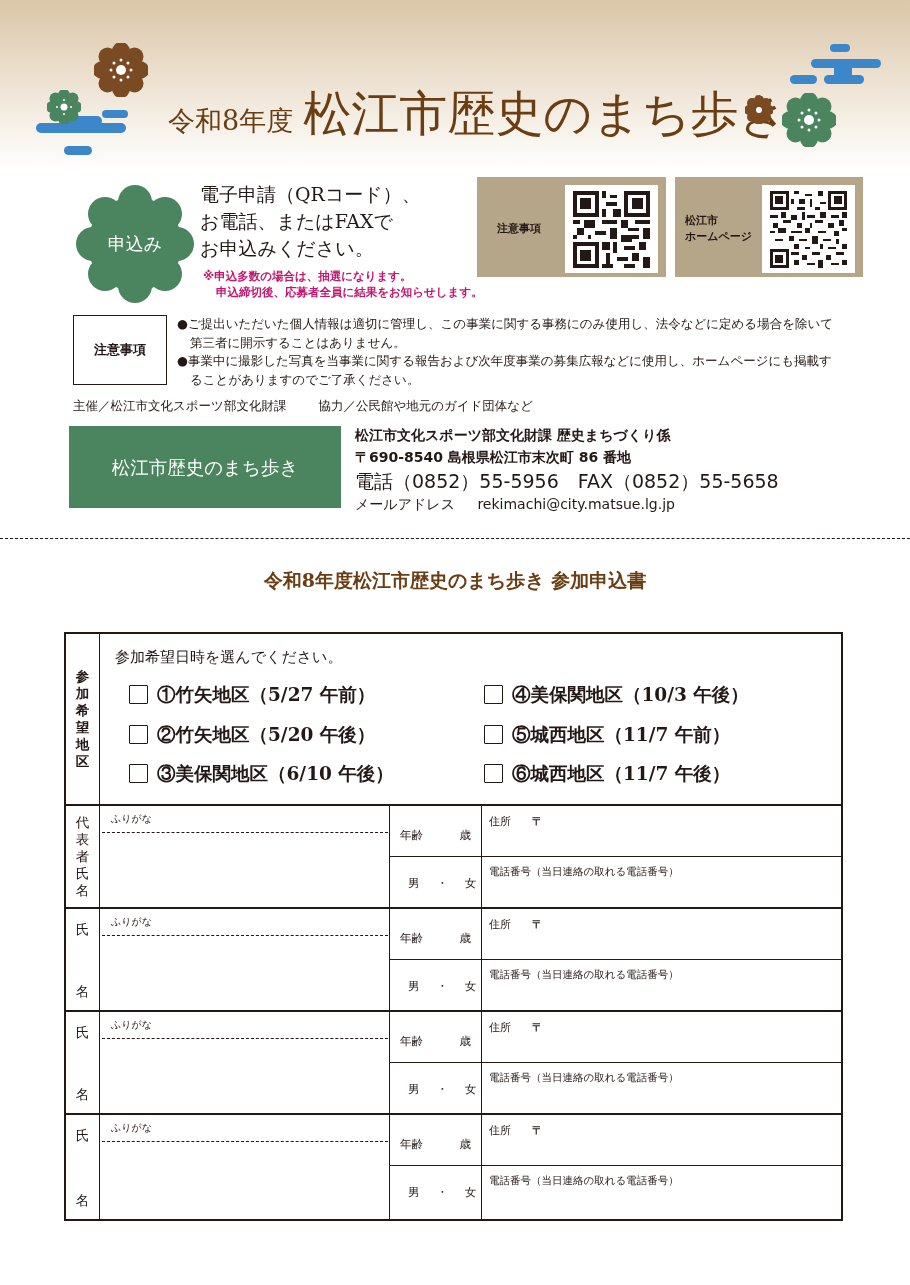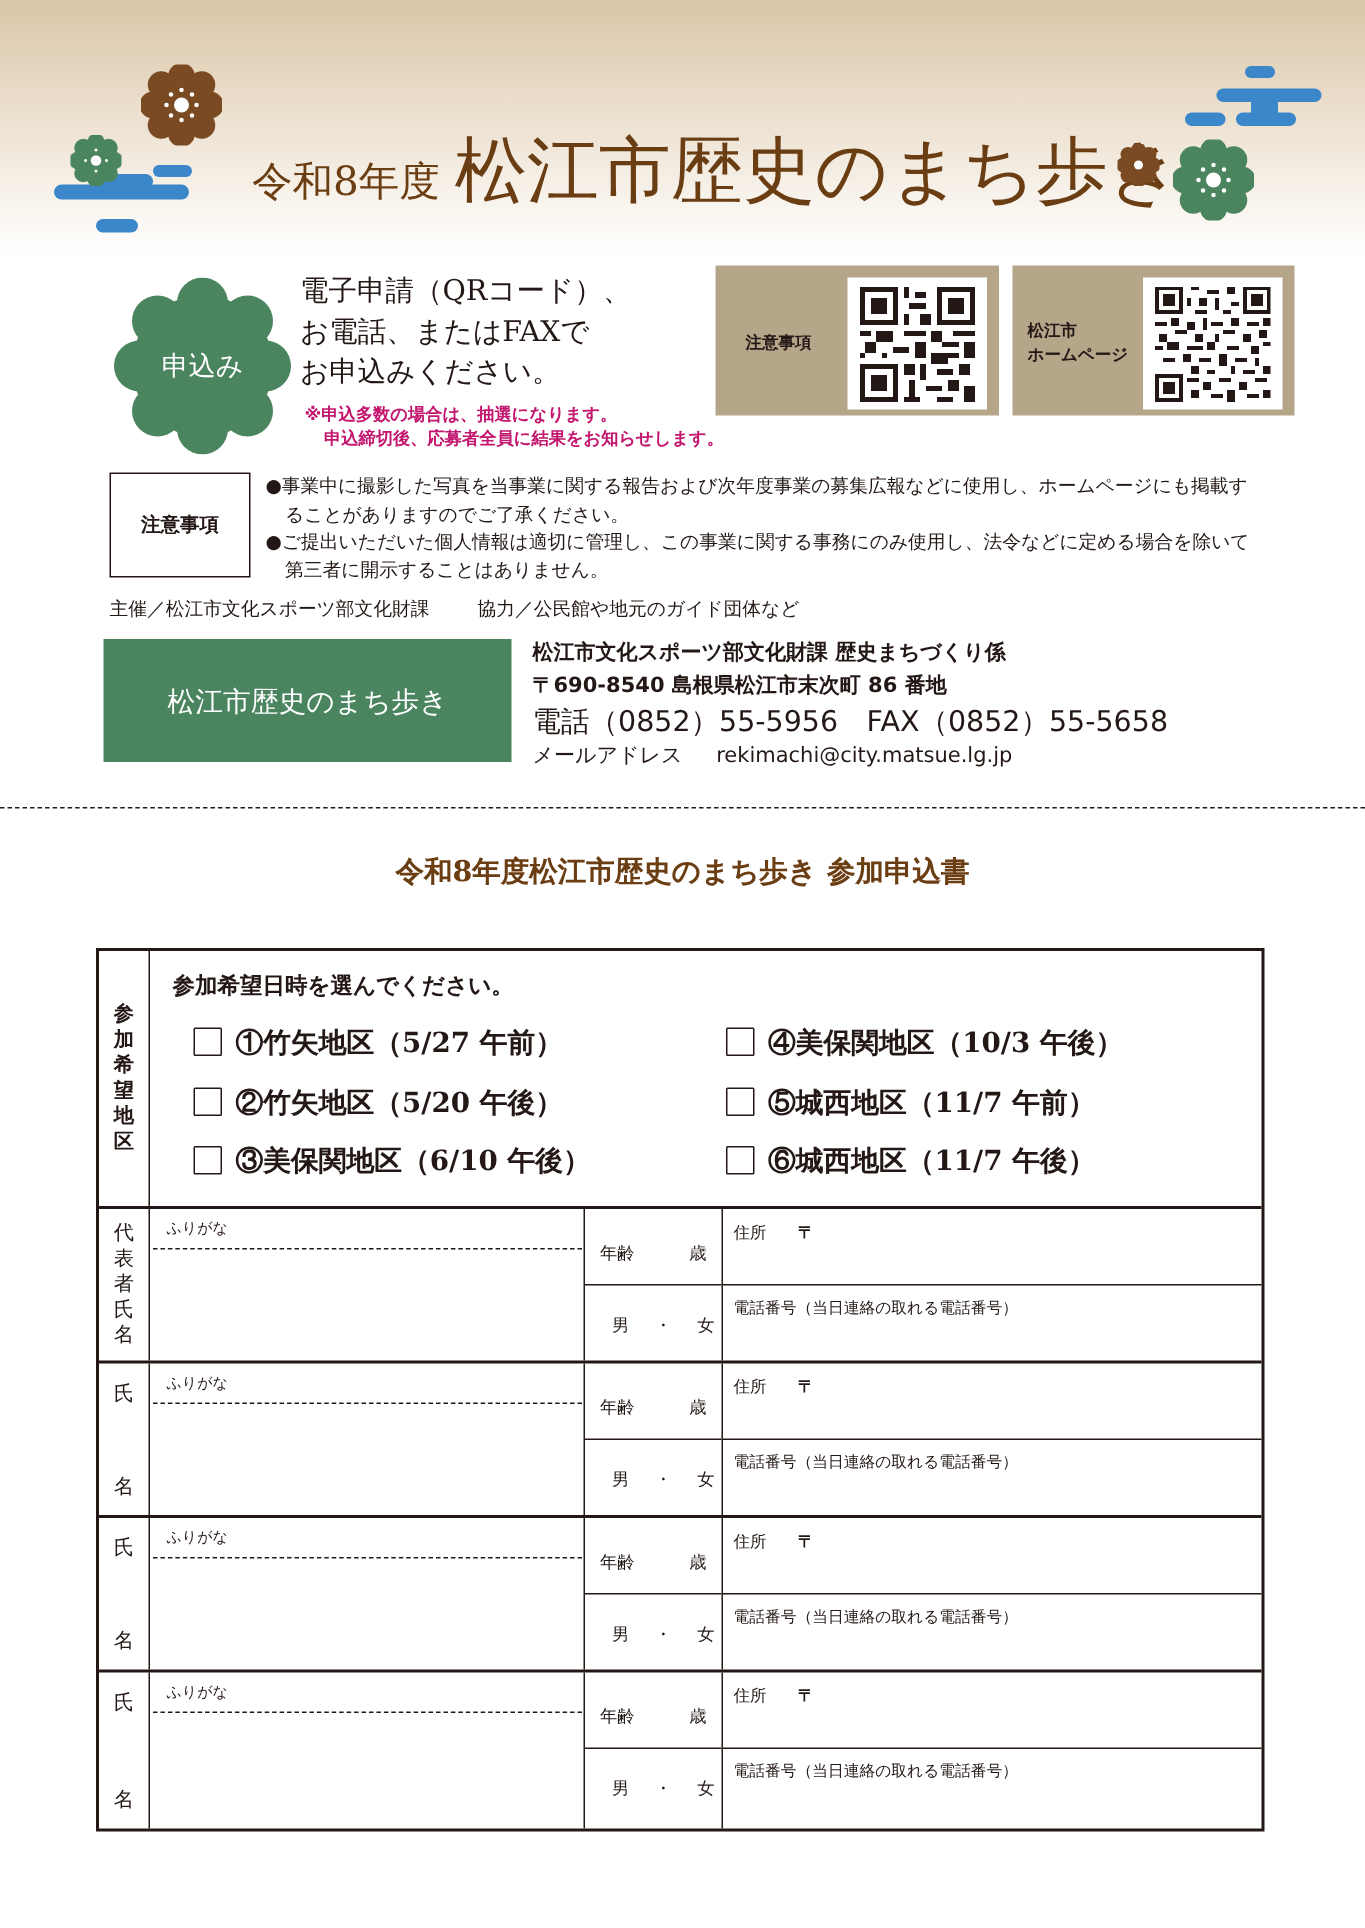--- a/index.html
+++ b/index.html
@@ -44,21 +44,21 @@
   .contact-info .mail .lbl { margin-right: 18px; }
 
   .cut-line { position: absolute; left: 0; top: 538px; width: 910px; border-top: 1.3px dashed #231815; }
 
   .form-title { position: absolute; left: 0; top: 568px; width: 910px; text-align: center; font-family: "DejaVu Serif", "Liberation Serif", serif; font-size: 19px; color: #6b3d12; font-weight: bold; }
 
   
   .form { position: absolute; left: 64px; top: 632px; width: 779px; height: 589px; border: 2px solid #231815; }
   .section-a { position: absolute; left: 0; top: 0; width: 775px; height: 172px; border-bottom: 2px solid #231815; }
   .vlabel { position: absolute; left: 0; top: 0; width: 34px; height: 100%; border-right: 1.5px solid #231815; display: flex; flex-direction: column; align-items: center; justify-content: center; font-size: 13.5px; font-weight: bold; line-height: 17px; }
-  .section-a .prompt { position: absolute; left: 49px; top: 14px; font-size: 15px; font-weight: bold; }
+  .section-a .prompt { position: absolute; left: 49px; top: 14px; font-size: 15px; font-weight: normal; }
   .choice { position: absolute; display: flex; align-items: center; font-family: "DejaVu Serif", "Liberation Serif", serif; font-size: 18.5px; font-weight: bold; }
   .checkbox { width: 19px; height: 19px; border: 1.5px solid #231815; background: #fff; margin-right: 9px; border-radius: 1px; }
 
   .person { position: absolute; left: 0; width: 775px; height: 103px; border-bottom: 2px solid #231815; }
   .person:last-child { border-bottom: none; }
   .person .vlabel { justify-content: space-between; padding: 12px 0 10px 0; font-weight: normal; }
   .person .vlabel.stack { justify-content: center; padding: 0; line-height: 17px; }
   .name-cell { position: absolute; left: 34px; top: 0; width: 290px; height: 100%; border-right: 1.5px solid #231815; }
   .furigana { position: absolute; left: 11px; top: 6px; font-size: 10px; }
   .furi-line { position: absolute; left: 2px; top: 26px; width: 286px; border-top: 1px dashed #231815; }
@@ -237,22 +237,22 @@
         <path d="M9 0h2v1H9z M13 1h3v1h-3z M18 0h2v2h-2z M8 3h1v2H8z M11 3h2v2h-2z M15 3h1v3h-1z M19 4h2v1h-2z M10 6h3v1h-3z M17 6h2v1h-2z M0 9h3v1H0z M4 8h2v2H4z M8 9h2v2H8z M12 8h1v3h-1z M14 9h3v1h-3z M19 8h2v2h-2z M23 9h3v1h-3z M27 8h2v2h-2z M1 12h2v2H1z M5 11h3v1H5z M10 12h2v2h-2z M15 12h1v2h-1z M17 11h3v1h-3z M22 12h2v2h-2z M26 11h2v2h-2z M0 15h2v1H0z M3 14h3v2H3z M8 15h4v1H8z M13 14h2v2h-2z M18 15h3v1h-3z M24 15h2v2h-2z M27 14h2v1h-2z M2 18h3v1H2z M7 17h2v2H7z M11 18h3v1h-3z M16 17h2v3h-2z M20 18h3v1h-3z M25 18h1v2h-1z M9 20h2v2H9z M13 21h2v1h-2z M19 20h1v2h-1z M22 21h3v1h-3z M27 20h2v2h-2z M8 23h3v1H8z M12 24h2v2h-2z M16 23h3v1h-3z M21 24h2v2h-2z M25 23h3v1h-3z M9 26h2v2H9z M14 27h3v1h-3z M18 26h2v3h-2z M23 27h3v1h-3z M27 26h2v2h-2z"></path>
       </g>
     </svg>
   </div>
 </div>
 
 <div class="notice-box">
   <span>注意事項</span>
 </div>
 <div class="notice-list">
+  <div class="item">●ご提出いただいた個人情報は適切に管理し、この事業に関する事務にのみ使用し、法令などに定める場合を除いて第三者に開示することはありません。</div>
   <div class="item">●事業中に撮影した写真を当事業に関する報告および次年度事業の募集広報などに使用し、ホームページにも掲載することがありますのでご了承ください。</div>
-  <div class="item">●ご提出いただいた個人情報は適切に管理し、この事業に関する事務にのみ使用し、法令などに定める場合を除いて第三者に開示することはありません。</div>
 </div>
 <div class="sponsor">
   <span>主催／松江市文化スポーツ部文化財課</span>
   <span>協力／公民館や地元のガイド団体など</span>
 </div>
 
 <div class="contact-btn">松江市歴史のまち歩き</div>
 <div class="contact-info">
   <div class="dept">松江市文化スポーツ部文化財課 歴史まちづくり係</div>
   <div class="addr">〒690-8540 島根県松江市末次町 86 番地</div>

